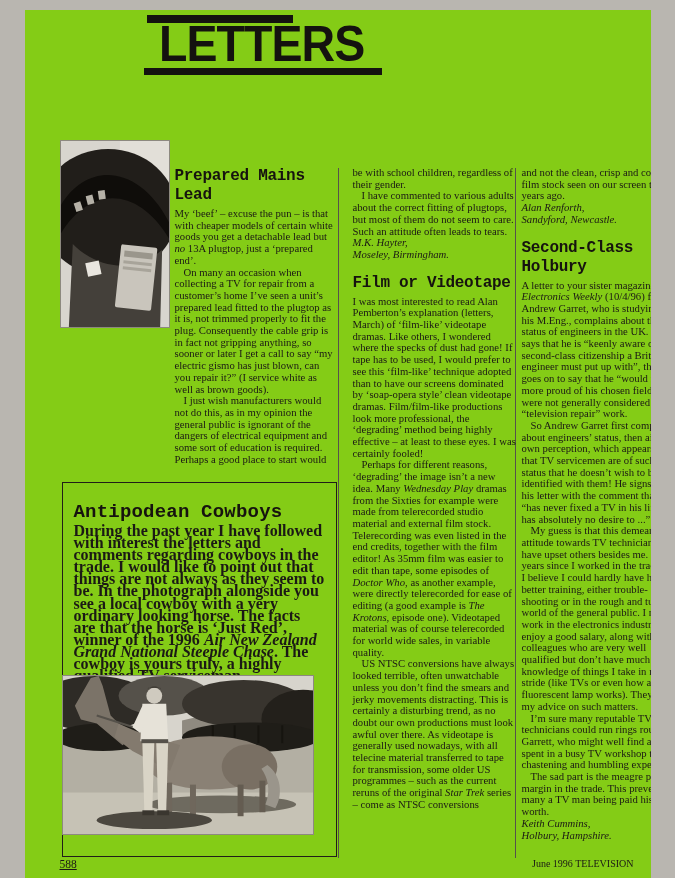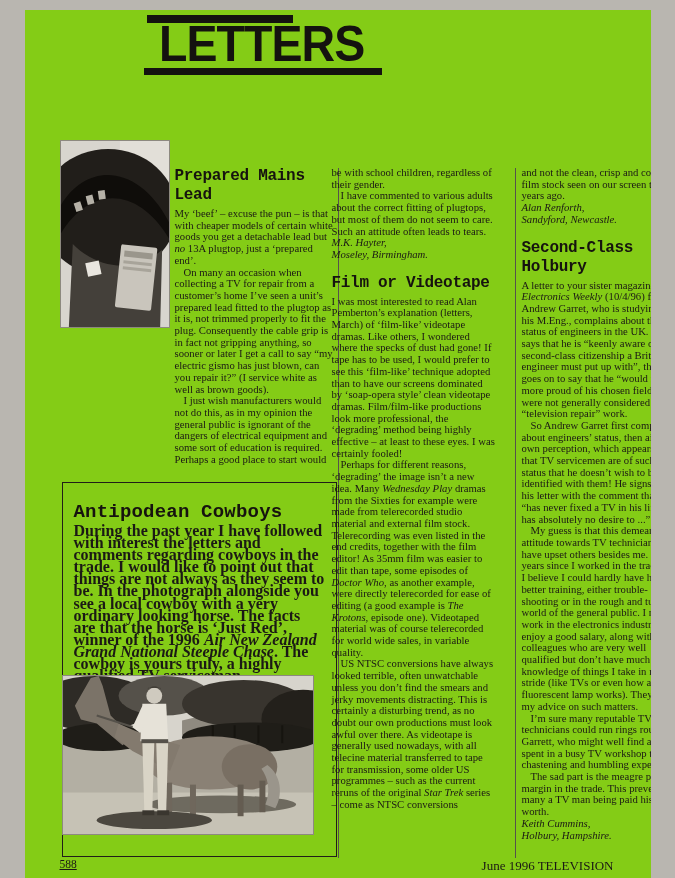--- a/index.html
+++ b/index.html
@@ -18,21 +18,21 @@
     transform:scaleX(0.93); transform-origin:left top;
   }
   .mast-underline { position:absolute; left:119px; top:58px; width:238px; height:7px; background:#14120f; }
   
   .photo { border:1px solid #8d897f; background:#d5d2cb; overflow:hidden; }
   .photo svg { display:block; width:100%; height:100%; }
   .postbox { position:absolute; left:35px; top:130px; width:110px; height:188px; }
   
   .col { position:absolute; top:157px; }
   .col1 { left:150px; width:160px; }
-  .col2 { left:307px; width:164px; }
+  .col2 { left:328px; width:164px; }
   .col3 { left:497px; width:160px; }
   .rule { position:absolute; top:158px; width:1px; height:690px; background:#56524c; }
   .rule1 { left:313px; } .rule2 { left:490px; }
   h2.lt {
     font-family:Liberation Mono, monospace; font-weight:bold;
     font-size:16px; line-height:19px; letter-spacing:-0.3px;
     color:#16130f; margin:0 0 3px 0;
   }
   h2.mid-h { margin-top:13px; }
   .para { font-size:10.7px; line-height:11.7px; text-align:left; }
@@ -43,21 +43,21 @@
   .box {
     position:absolute; left:37px; top:472px; width:275px; height:375px;
     border:1.5px solid #211e18; padding:18px 11px;
   }
   .box h2.lt { font-size:19px; line-height:22px; letter-spacing:0.2px; margin-bottom:2px; }
   .box .para { font-size:16px; line-height:12.1px;font-weight:bold; }
   .box .sig { margin:0; }
   .horsefig { position:absolute; left:-1px; top:192px; width:252px; height:160px; }
   
   .footer-num { position:absolute; left:35px; top:848px; font-size:11.5px;text-decoration:underline; }
-  .footer-issue { position:absolute; right:37px; top:848px; font-size:13px; }
+  .footer-issue { position:absolute; right:17px; top:848px; font-size:10px; }
 </style>
 </head>
 <body>
 
 <div class="page">
 
   <div class="mast-bar-top"></div>
   <h1 class="mast-title">LETTERS</h1>
   <div class="mast-underline"></div>
 

